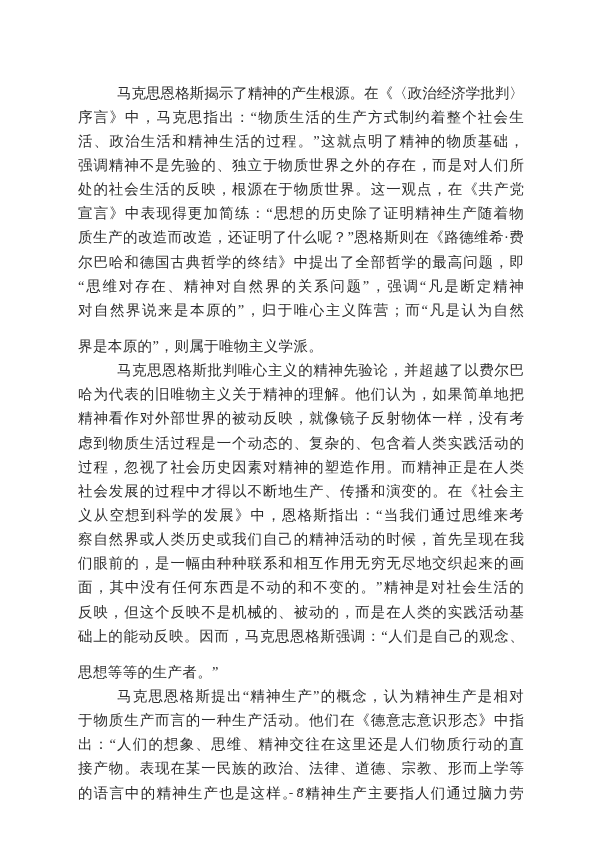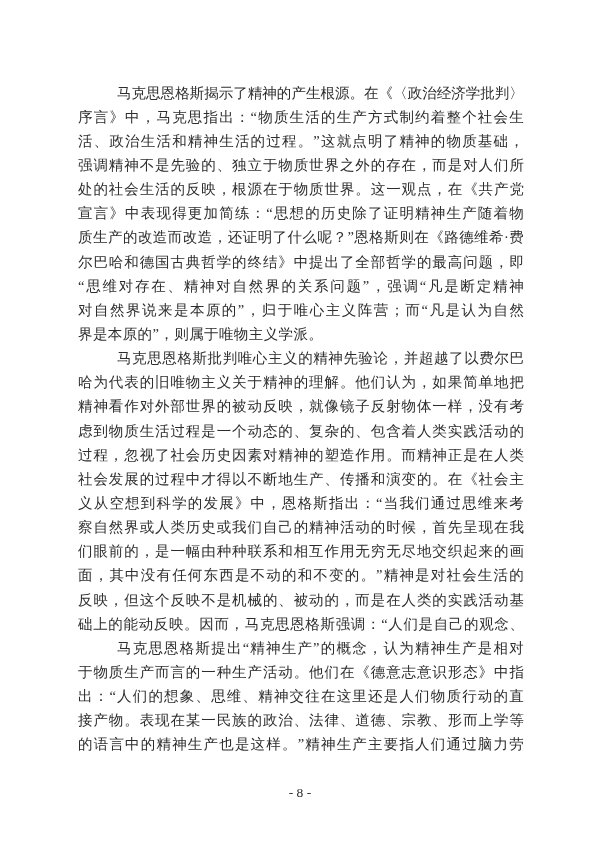--- a/index.html
+++ b/index.html
@@ -33,20 +33,21 @@
     align-items: center;
     white-space: pre;
     overflow: visible;
   }
   .line.fill {
     justify-content: space-between;
   }
   .line.nofill {
     justify-content: flex-start;
     letter-spacing: 0.4px;
+    margin-top: 12px;
   }
   .line.indent {
     padding-left: 39px;
   }
   .line span.ch {
     display: inline-block;
   }
   .page-number {
     position: absolute;
     left: 0;
@@ -83,20 +84,21 @@
         <div class="line fill"><span class="ch">精</span><span class="ch">神</span><span class="ch">看</span><span class="ch">作</span><span class="ch">对</span><span class="ch">外</span><span class="ch">部</span><span class="ch">世</span><span class="ch">界</span><span class="ch">的</span><span class="ch">被</span><span class="ch">动</span><span class="ch">反</span><span class="ch">映</span><span class="ch">，</span><span class="ch">就</span><span class="ch">像</span><span class="ch">镜</span><span class="ch">子</span><span class="ch">反</span><span class="ch">射</span><span class="ch">物</span><span class="ch">体</span><span class="ch">一</span><span class="ch">样</span><span class="ch">，</span><span class="ch">没</span><span class="ch">有</span><span class="ch">考</span></div>
         <div class="line fill"><span class="ch">虑</span><span class="ch">到</span><span class="ch">物</span><span class="ch">质</span><span class="ch">生</span><span class="ch">活</span><span class="ch">过</span><span class="ch">程</span><span class="ch">是</span><span class="ch">一</span><span class="ch">个</span><span class="ch">动</span><span class="ch">态</span><span class="ch">的</span><span class="ch">、</span><span class="ch">复</span><span class="ch">杂</span><span class="ch">的</span><span class="ch">、</span><span class="ch">包</span><span class="ch">含</span><span class="ch">着</span><span class="ch">人</span><span class="ch">类</span><span class="ch">实</span><span class="ch">践</span><span class="ch">活</span><span class="ch">动</span><span class="ch">的</span></div>
         <div class="line fill"><span class="ch">过</span><span class="ch">程</span><span class="ch">，</span><span class="ch">忽</span><span class="ch">视</span><span class="ch">了</span><span class="ch">社</span><span class="ch">会</span><span class="ch">历</span><span class="ch">史</span><span class="ch">因</span><span class="ch">素</span><span class="ch">对</span><span class="ch">精</span><span class="ch">神</span><span class="ch">的</span><span class="ch">塑</span><span class="ch">造</span><span class="ch">作</span><span class="ch">用</span><span class="ch">。</span><span class="ch">而</span><span class="ch">精</span><span class="ch">神</span><span class="ch">正</span><span class="ch">是</span><span class="ch">在</span><span class="ch">人</span><span class="ch">类</span></div>
         <div class="line fill"><span class="ch">社</span><span class="ch">会</span><span class="ch">发</span><span class="ch">展</span><span class="ch">的</span><span class="ch">过</span><span class="ch">程</span><span class="ch">中</span><span class="ch">才</span><span class="ch">得</span><span class="ch">以</span><span class="ch">不</span><span class="ch">断</span><span class="ch">地</span><span class="ch">生</span><span class="ch">产</span><span class="ch">、</span><span class="ch">传</span><span class="ch">播</span><span class="ch">和</span><span class="ch">演</span><span class="ch">变</span><span class="ch">的</span><span class="ch">。</span><span class="ch">在</span><span class="ch">《</span><span class="ch">社</span><span class="ch">会</span><span class="ch">主</span></div>
         <div class="line fill"><span class="ch">义</span><span class="ch">从</span><span class="ch">空</span><span class="ch">想</span><span class="ch">到</span><span class="ch">科</span><span class="ch">学</span><span class="ch">的</span><span class="ch">发</span><span class="ch">展</span><span class="ch">》</span><span class="ch">中</span><span class="ch">，</span><span class="ch">恩</span><span class="ch">格</span><span class="ch">斯</span><span class="ch">指</span><span class="ch">出</span><span class="ch">：</span><span class="ch">“</span><span class="ch">当</span><span class="ch">我</span><span class="ch">们</span><span class="ch">通</span><span class="ch">过</span><span class="ch">思</span><span class="ch">维</span><span class="ch">来</span><span class="ch">考</span></div>
         <div class="line fill"><span class="ch">察</span><span class="ch">自</span><span class="ch">然</span><span class="ch">界</span><span class="ch">或</span><span class="ch">人</span><span class="ch">类</span><span class="ch">历</span><span class="ch">史</span><span class="ch">或</span><span class="ch">我</span><span class="ch">们</span><span class="ch">自</span><span class="ch">己</span><span class="ch">的</span><span class="ch">精</span><span class="ch">神</span><span class="ch">活</span><span class="ch">动</span><span class="ch">的</span><span class="ch">时</span><span class="ch">候</span><span class="ch">，</span><span class="ch">首</span><span class="ch">先</span><span class="ch">呈</span><span class="ch">现</span><span class="ch">在</span><span class="ch">我</span></div>
         <div class="line fill"><span class="ch">们</span><span class="ch">眼</span><span class="ch">前</span><span class="ch">的</span><span class="ch">，</span><span class="ch">是</span><span class="ch">一</span><span class="ch">幅</span><span class="ch">由</span><span class="ch">种</span><span class="ch">种</span><span class="ch">联</span><span class="ch">系</span><span class="ch">和</span><span class="ch">相</span><span class="ch">互</span><span class="ch">作</span><span class="ch">用</span><span class="ch">无</span><span class="ch">穷</span><span class="ch">无</span><span class="ch">尽</span><span class="ch">地</span><span class="ch">交</span><span class="ch">织</span><span class="ch">起</span><span class="ch">来</span><span class="ch">的</span><span class="ch">画</span></div>
         <div class="line fill"><span class="ch">面</span><span class="ch">，</span><span class="ch">其</span><span class="ch">中</span><span class="ch">没</span><span class="ch">有</span><span class="ch">任</span><span class="ch">何</span><span class="ch">东</span><span class="ch">西</span><span class="ch">是</span><span class="ch">不</span><span class="ch">动</span><span class="ch">的</span><span class="ch">和</span><span class="ch">不</span><span class="ch">变</span><span class="ch">的</span><span class="ch">。</span><span class="ch">”</span><span class="ch">精</span><span class="ch">神</span><span class="ch">是</span><span class="ch">对</span><span class="ch">社</span><span class="ch">会</span><span class="ch">生</span><span class="ch">活</span><span class="ch">的</span></div>
         <div class="line fill"><span class="ch">反</span><span class="ch">映</span><span class="ch">，</span><span class="ch">但</span><span class="ch">这</span><span class="ch">个</span><span class="ch">反</span><span class="ch">映</span><span class="ch">不</span><span class="ch">是</span><span class="ch">机</span><span class="ch">械</span><span class="ch">的</span><span class="ch">、</span><span class="ch">被</span><span class="ch">动</span><span class="ch">的</span><span class="ch">，</span><span class="ch">而</span><span class="ch">是</span><span class="ch">在</span><span class="ch">人</span><span class="ch">类</span><span class="ch">的</span><span class="ch">实</span><span class="ch">践</span><span class="ch">活</span><span class="ch">动</span><span class="ch">基</span></div>
         <div class="line fill"><span class="ch">础</span><span class="ch">上</span><span class="ch">的</span><span class="ch">能</span><span class="ch">动</span><span class="ch">反</span><span class="ch">映</span><span class="ch">。</span><span class="ch">因</span><span class="ch">而</span><span class="ch">，</span><span class="ch">马</span><span class="ch">克</span><span class="ch">思</span><span class="ch">恩</span><span class="ch">格</span><span class="ch">斯</span><span class="ch">强</span><span class="ch">调</span><span class="ch">：</span><span class="ch">“</span><span class="ch">人</span><span class="ch">们</span><span class="ch">是</span><span class="ch">自</span><span class="ch">己</span><span class="ch">的</span><span class="ch">观</span><span class="ch">念</span><span class="ch">、</span></div>
+        <div class="line nofill">思想等等的生产者。”</div>
       </div>
       <div class="paragraph">
         <div class="line fill indent"><span class="ch">马</span><span class="ch">克</span><span class="ch">思</span><span class="ch">恩</span><span class="ch">格</span><span class="ch">斯</span><span class="ch">提</span><span class="ch">出</span><span class="ch">“</span><span class="ch">精</span><span class="ch">神</span><span class="ch">生</span><span class="ch">产</span><span class="ch">”</span><span class="ch">的</span><span class="ch">概</span><span class="ch">念</span><span class="ch">，</span><span class="ch">认</span><span class="ch">为</span><span class="ch">精</span><span class="ch">神</span><span class="ch">生</span><span class="ch">产</span><span class="ch">是</span><span class="ch">相</span><span class="ch">对</span></div>
         <div class="line fill"><span class="ch">于</span><span class="ch">物</span><span class="ch">质</span><span class="ch">生</span><span class="ch">产</span><span class="ch">而</span><span class="ch">言</span><span class="ch">的</span><span class="ch">一</span><span class="ch">种</span><span class="ch">生</span><span class="ch">产</span><span class="ch">活</span><span class="ch">动</span><span class="ch">。</span><span class="ch">他</span><span class="ch">们</span><span class="ch">在</span><span class="ch">《</span><span class="ch">德</span><span class="ch">意</span><span class="ch">志</span><span class="ch">意</span><span class="ch">识</span><span class="ch">形</span><span class="ch">态</span><span class="ch">》</span><span class="ch">中</span><span class="ch">指</span></div>
         <div class="line fill"><span class="ch">出</span><span class="ch">：</span><span class="ch">“</span><span class="ch">人</span><span class="ch">们</span><span class="ch">的</span><span class="ch">想</span><span class="ch">象</span><span class="ch">、</span><span class="ch">思</span><span class="ch">维</span><span class="ch">、</span><span class="ch">精</span><span class="ch">神</span><span class="ch">交</span><span class="ch">往</span><span class="ch">在</span><span class="ch">这</span><span class="ch">里</span><span class="ch">还</span><span class="ch">是</span><span class="ch">人</span><span class="ch">们</span><span class="ch">物</span><span class="ch">质</span><span class="ch">行</span><span class="ch">动</span><span class="ch">的</span><span class="ch">直</span></div>
         <div class="line fill"><span class="ch">接</span><span class="ch">产</span><span class="ch">物</span><span class="ch">。</span><span class="ch">表</span><span class="ch">现</span><span class="ch">在</span><span class="ch">某</span><span class="ch">一</span><span class="ch">民</span><span class="ch">族</span><span class="ch">的</span><span class="ch">政</span><span class="ch">治</span><span class="ch">、</span><span class="ch">法</span><span class="ch">律</span><span class="ch">、</span><span class="ch">道</span><span class="ch">德</span><span class="ch">、</span><span class="ch">宗</span><span class="ch">教</span><span class="ch">、</span><span class="ch">形</span><span class="ch">而</span><span class="ch">上</span><span class="ch">学</span><span class="ch">等</span></div>
         <div class="line fill"><span class="ch">的</span><span class="ch">语</span><span class="ch">言</span><span class="ch">中</span><span class="ch">的</span><span class="ch">精</span><span class="ch">神</span><span class="ch">生</span><span class="ch">产</span><span class="ch">也</span><span class="ch">是</span><span class="ch">这</span><span class="ch">样</span><span class="ch">。</span><span class="ch">”</span><span class="ch">精</span><span class="ch">神</span><span class="ch">生</span><span class="ch">产</span><span class="ch">主</span><span class="ch">要</span><span class="ch">指</span><span class="ch">人</span><span class="ch">们</span><span class="ch">通</span><span class="ch">过</span><span class="ch">脑</span><span class="ch">力</span><span class="ch">劳</span></div>
       </div>
     </div>
   <div class="page-number">- 8 -</div>

